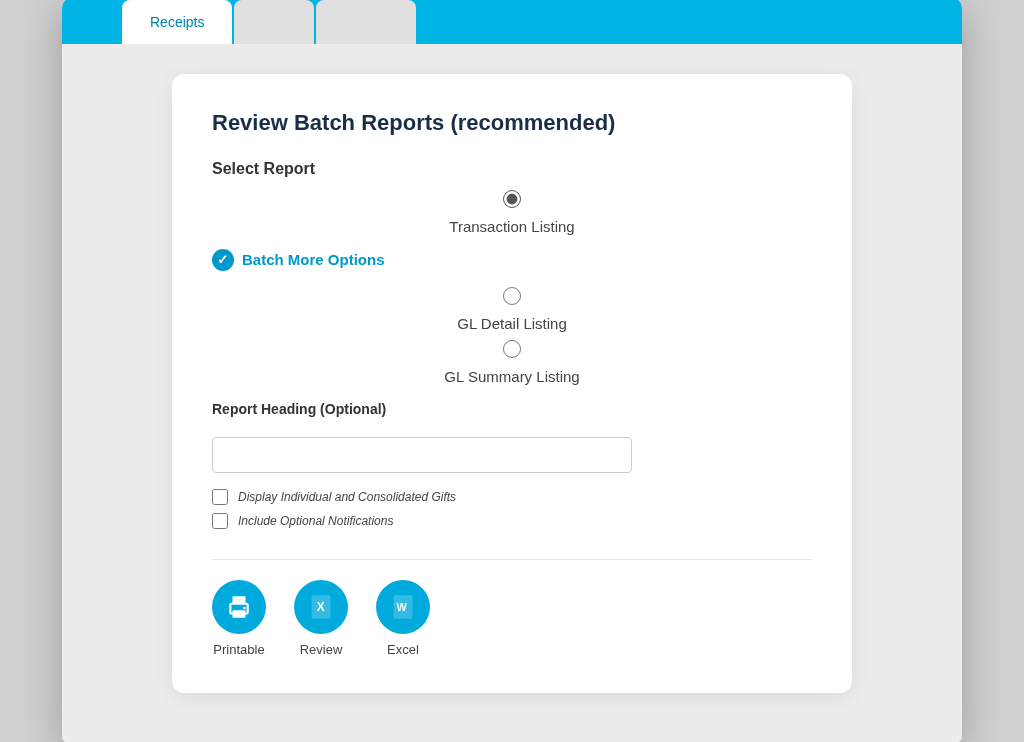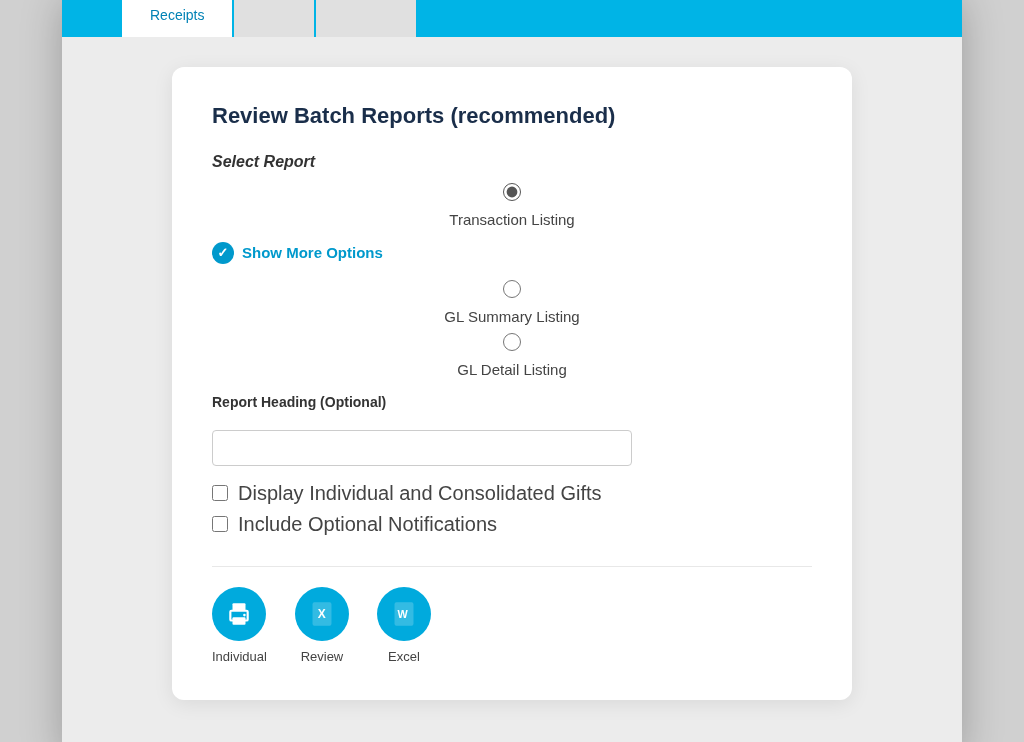--- a/index.html
+++ b/index.html
@@ -74,21 +74,20 @@
       font-weight: 700;
       color: #1a2e4a;
       margin-bottom: 24px;
     }
 
     .section-label {
       font-size: 16px;
       font-weight: 600;
       color: #333;
       margin-bottom: 12px;
-      font-style: italic;
     }
 
     .radio-option {
       display: flex;
       align-items: center;
       gap: 10px;
       margin-bottom: 8px;
       cursor: pointer;
       flex-direction: column;
     }
@@ -162,23 +161,24 @@
     }
 
     .checkbox-option input[type="checkbox"] {
       width: 16px;
       height: 16px;
       accent-color: #0099cc;
       cursor: pointer;
     }
 
     .checkbox-option label {
-      font-size: 20px;
+      font-size: 12px;
       color: #444;
       cursor: pointer;
+      font-style: italic;
     }
 
     .action-buttons {
       display: flex;
       gap: 28px;
       margin-top: 30px;
       padding-top: 20px;
       border-top: 1px solid #e8e8e8;
       align-items: flex-end;
     }
@@ -236,33 +236,33 @@
 
       
       <div class="radio-option">
         <input type="radio" name="report" id="opt-transaction" checked="" style="">
         <label for="opt-transaction">Transaction Listing</label>
       </div>
 
       
       <button class="show-more-btn">
         <span class="show-more-icon">✓</span>
-        <span>Show More Options</span>
+        <span>Batch More Options</span>
       </button>
+
+      
+      <div class="radio-option">
+        <input type="radio" name="report" id="opt-gl-detail" style="">
+        <label for="opt-gl-detail">GL Detail Listing</label>
+      </div>
 
       
       <div class="radio-option">
         <input type="radio" name="report" id="opt-gl-summary" style="">
         <label for="opt-gl-summary">GL Summary Listing</label>
-      </div>
-
-      
-      <div class="radio-option">
-        <input type="radio" name="report" id="opt-gl-detail" style="">
-        <label for="opt-gl-detail">GL Detail Listing</label>
       </div>
 
       
       <div class="field-label">Report Heading (Optional)</div>
       <input class="text-input" type="text" placeholder="" style="">
 
       
       <div style="margin-top: 16px;">
         <div class="checkbox-option">
           <input type="checkbox" id="chk-individual" style="">
@@ -280,21 +280,21 @@
 
         <button class="action-btn">
           <div class="action-btn-circle">
             <svg width="26" height="26" viewBox="0 0 24 24" fill="none">
               <rect x="6" y="2" width="12" height="7" rx="1" fill="white"></rect>
               <rect x="4" y="9" width="16" height="9" rx="1" stroke="white" stroke-width="2" fill="none"></rect>
               <rect x="6" y="15" width="12" height="7" rx="1" fill="white"></rect>
               <circle cx="17" cy="13" r="1.2" fill="white"></circle>
             </svg>
           </div>
-          <span class="action-btn-label">Individual</span>
+          <span class="action-btn-label">Printable</span>
         </button>
 
         <button class="action-btn">
           <div class="action-btn-circle">
             <svg width="26" height="26" viewBox="0 0 24 24" fill="none">
               <rect x="4" y="2" width="16" height="20" rx="1" fill="white" opacity="0.2" stroke="white" stroke-width="1.5"></rect>
               <text x="8" y="16" font-size="11" font-weight="bold" fill="white">X</text>
             </svg>
           </div>
           <span class="action-btn-label">Review</span>

